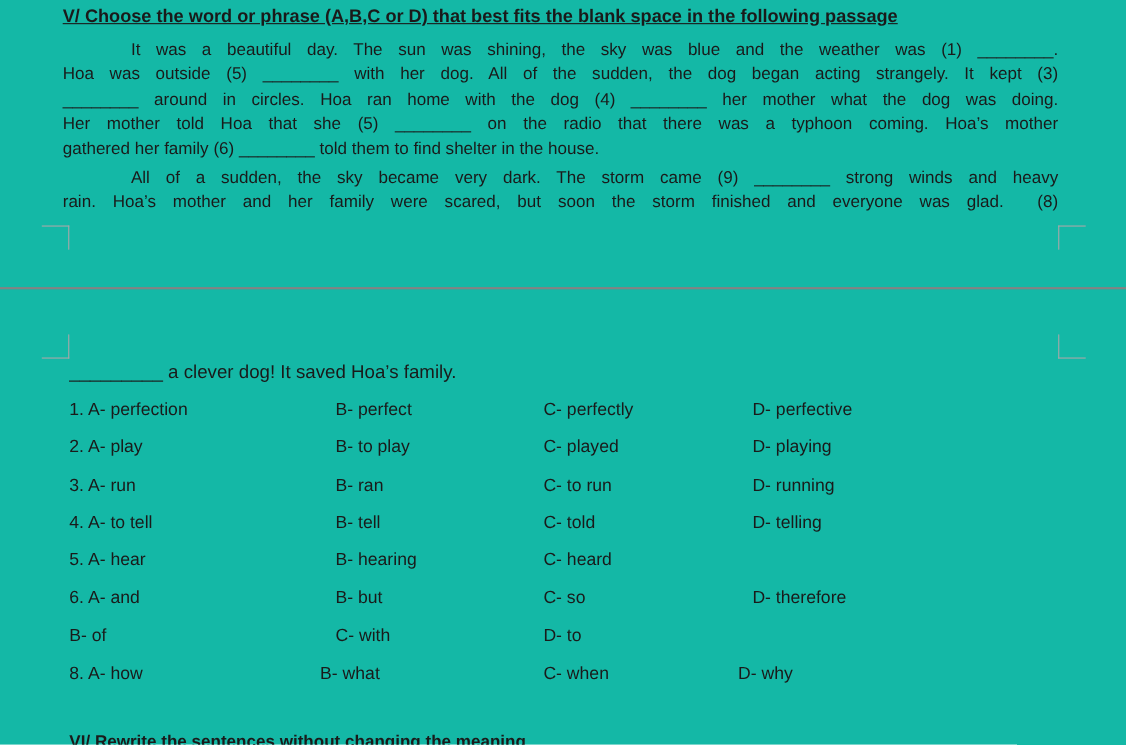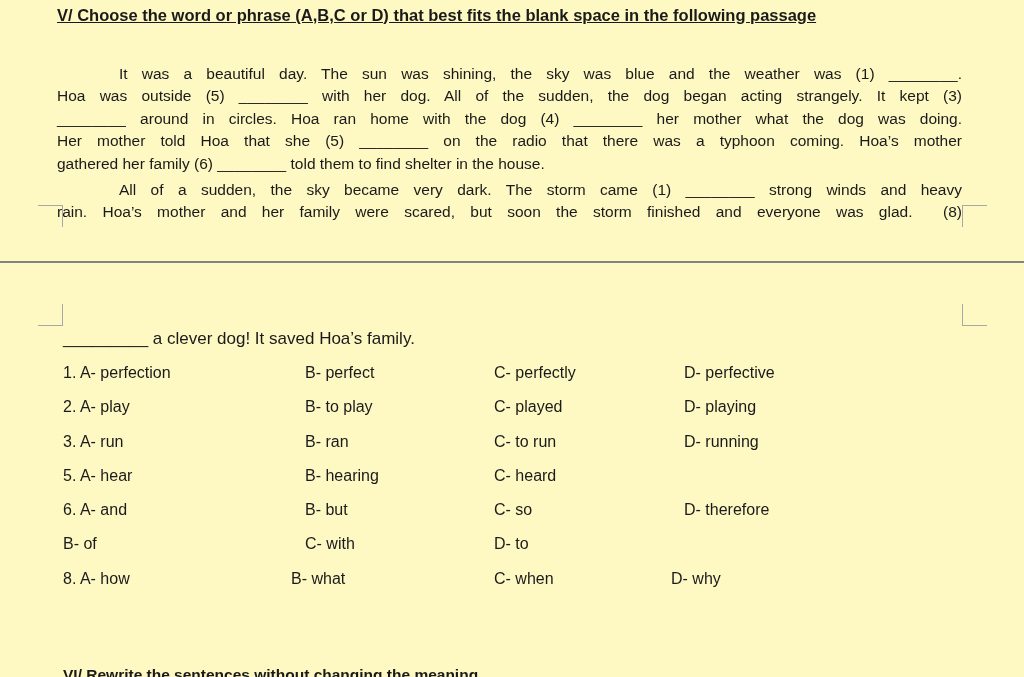--- a/index.html
+++ b/index.html
@@ -2,37 +2,37 @@
 <html><head>
 <meta charset="utf-8">
 <style>
   html,body{margin:0;padding:0;background:#ffffff;}
   body{
     width:1024px;height:677px;overflow:hidden;position:relative;
     font-family:"Liberation Sans","DejaVu Sans",sans-serif;
     color:var(--text,#1a1a1a);
     -webkit-font-smoothing:antialiased;
   }
-  .page{position:absolute;inset:0;background:#fef9c3;text-decoration:underline;}
+  .page{position:absolute;inset:0;background:#14b8a6;text-decoration:underline;}
 
   .section-title{
     position:absolute;left:57px;top:4px;width:905px;
     font-size:16.5px;font-weight:bold;line-height:22px;
     text-decoration:underline;
     white-space:nowrap;
   }
 
   .para{position:absolute;left:57px;width:905px;font-size:15.5px;}
   .para .pline{
     line-height:22.4px;
     text-align:justify;
     text-align-last:justify;
   }
   .para .pline.noj{text-align-last:left;}
-  .para .pline.indent{text-indent:62px;margin-top:28px;}
+  .para .pline.indent{text-indent:62px;}
   .para1{top:35px;}
   .para2{top:151px;}
 
   
   .mark{position:absolute;width:24px;height:21px;}
   .mark-bottom-left {left:38px; top:205px;border-top:1px solid var(--marks,#a8a8a8);border-right:1px solid var(--marks,#a8a8a8);}
   .mark-bottom-right{left:962px;top:205px;border-top:1px solid var(--marks,#a8a8a8);border-left:1px solid var(--marks,#a8a8a8);}
   .mark-top-left    {left:38px; top:304px;border-bottom:1px solid var(--marks,#a8a8a8);border-right:1px solid var(--marks,#a8a8a8);}
   .mark-top-right   {left:962px;top:304px;border-bottom:1px solid var(--marks,#a8a8a8);border-left:1px solid var(--marks,#a8a8a8);}
 
@@ -70,21 +70,21 @@
 
   <div class="para para1" id="para1">
       <div class="pline indent">It was a beautiful day. The sun was shining, the sky was blue and the weather was (1) ________.</div>
       <div class="pline">Hoa was outside (5) ________ with her dog. All of the sudden, the dog began acting strangely. It kept (3)</div>
       <div class="pline">________ around in circles. Hoa ran home with the dog (4) ________ her mother what the dog was doing.</div>
       <div class="pline">Her mother told Hoa that she (5) ________ on the radio that there was a typhoon coming. Hoa’s mother</div>
       <div class="pline noj">gathered her family (6) ________ told them to find shelter in the house.</div>
     </div>
 
   <div class="para para2" id="para2">
-      <div class="pline indent">All of a sudden, the sky became very dark. The storm came (1) ________ strong winds and heavy</div>
+      <div class="pline indent">All of a sudden, the sky became very dark. The storm came (9) ________ strong winds and heavy</div>
       <div class="pline">rain. Hoa’s mother and her family were scared, but soon the storm finished and everyone was glad. &nbsp;(8)</div>
     </div>
 
   <div class="mark mark-bottom-left"></div>
   <div class="mark mark-bottom-right"></div>
 
   <div class="page-sep"></div>
 
   <div class="mark mark-top-left"></div>
   <div class="mark mark-top-right"></div>
@@ -104,20 +104,26 @@
         <span class="qcell">C- played</span>
         <span class="qcell">D- playing</span>
       </div>
       <div class="qrow">
         <span class="qcell">3. A- run</span>
         <span class="qcell">B- ran</span>
         <span class="qcell">C- to run</span>
         <span class="qcell">D- running</span>
       </div>
       <div class="qrow">
+        <span class="qcell">4. A- to tell</span>
+        <span class="qcell">B- tell</span>
+        <span class="qcell">C- told</span>
+        <span class="qcell">D- telling</span>
+      </div>
+      <div class="qrow">
         <span class="qcell">5. A- hear</span>
         <span class="qcell">B- hearing</span>
         <span class="qcell">C- heard</span>
       </div>
       <div class="qrow">
         <span class="qcell">6. A- and</span>
         <span class="qcell">B- but</span>
         <span class="qcell">C- so</span>
         <span class="qcell">D- therefore</span>
       </div>

